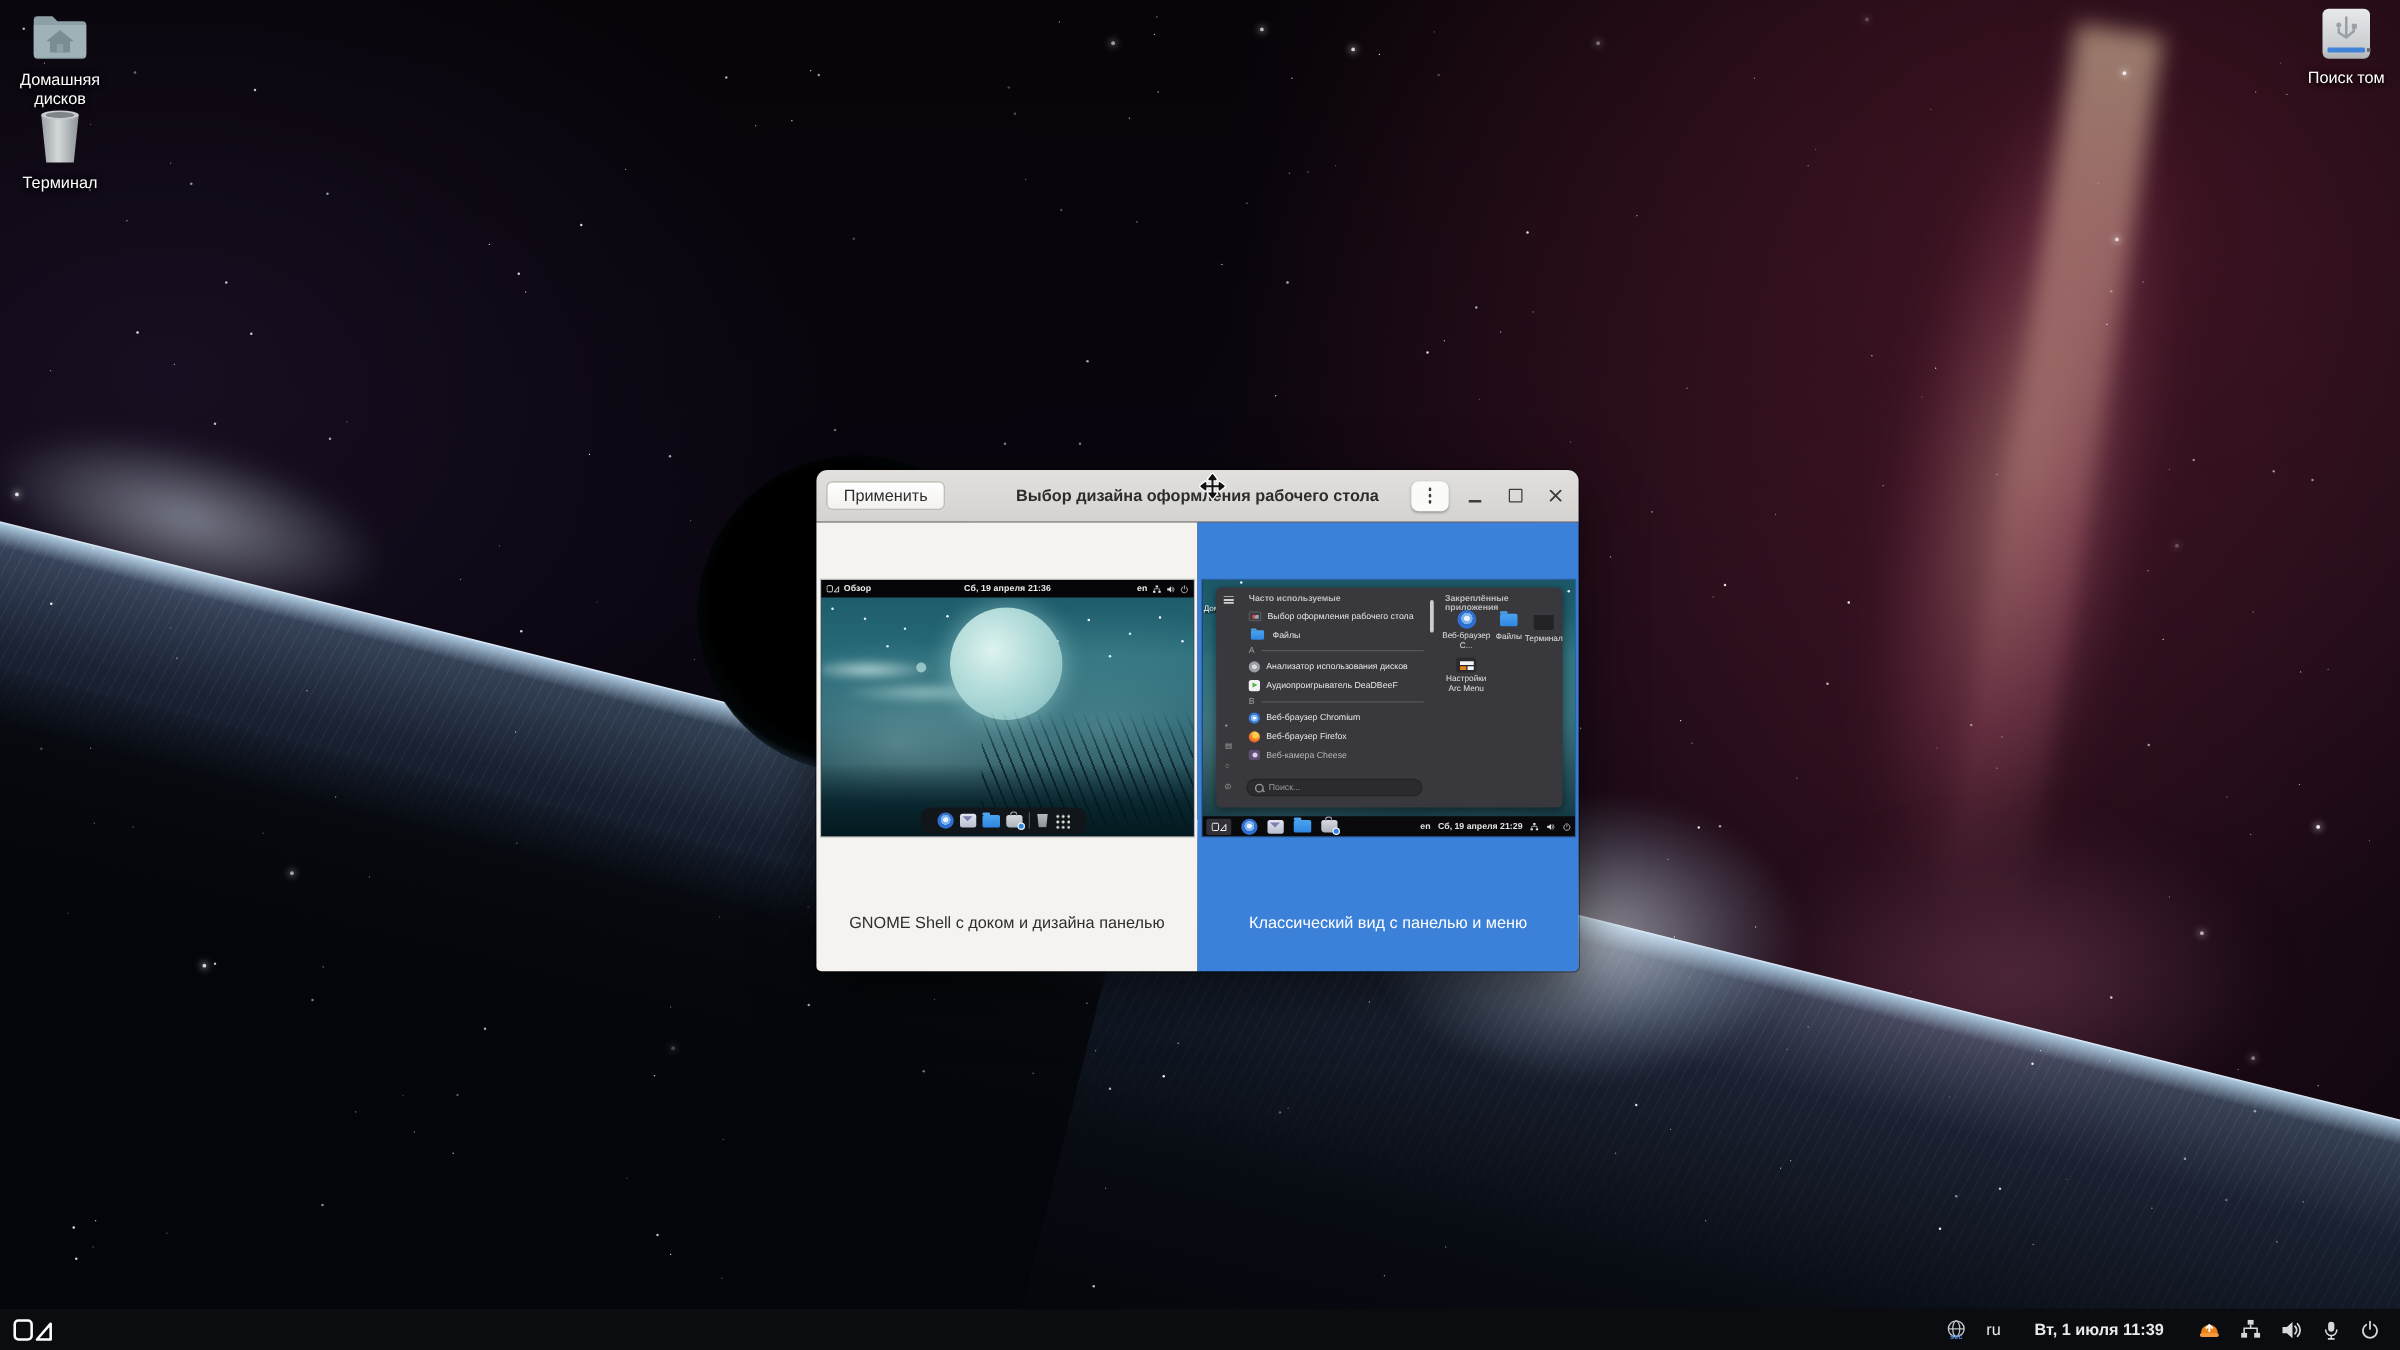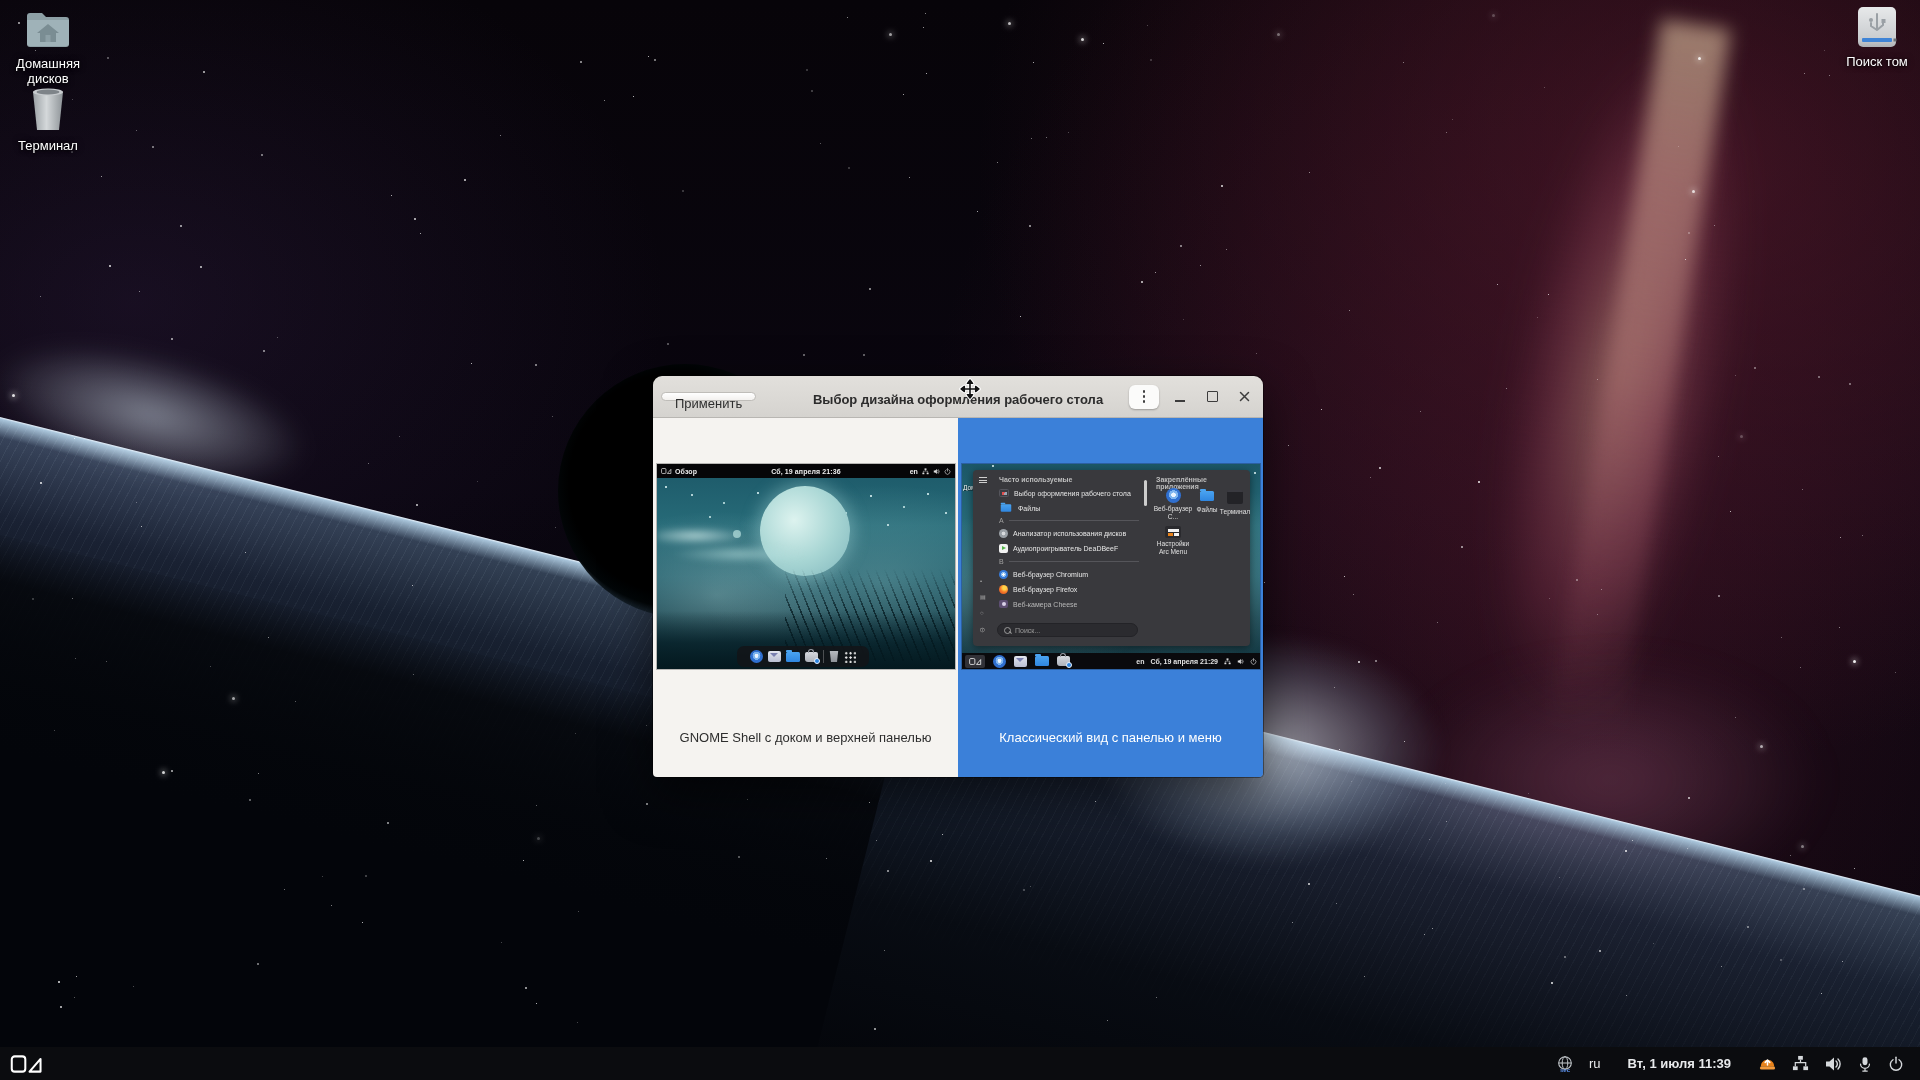--- a/index.html
+++ b/index.html
@@ -47,21 +47,21 @@
   
   .dicon{position:absolute;z-index:10;width:86px;text-align:center;cursor:default;}
   .dicon .lbl{margin-top:4px;font-size:13px;line-height:15px;color:#fff;
     text-shadow:0 1px 3px rgba(0,0,0,.95),0 0 6px rgba(0,0,0,.6);}
   .dicon svg{display:block;margin:0 auto;}
 
   
   .dialog{position:absolute;left:653px;top:376px;width:610px;height:401px;z-index:20;
     border-radius:9px 9px 4px 4px;overflow:hidden;
     box-shadow:0 16px 48px rgba(0,0,0,.6), 0 0 0 1px rgba(0,0,0,.4);}
-  .titlebar{position:relative;height:42px;display:flex;padding:16px 8px;
+  .titlebar{position:relative;height:42px;display:flex;align-items:center;padding:16px 8px;
     background:linear-gradient(#e2e0dc,#d5d3cf);border-bottom:1px solid #b8b6b2;box-sizing:border-box;}
   .btn-apply{font-family:"Liberation Sans",sans-serif;font-size:13px;color:#2e2e2e;
     background:linear-gradient(#ffffff,#f3f1ef);border:1px solid #bfbdb9;border-radius:5px;
     padding:3px 13px;cursor:pointer;}
   .win-title{position:absolute;left:0;right:0;text-align:center;font-size:13px;font-weight:bold;
     color:#2c2c2c;pointer-events:none;}
   .tb-right{margin-left:auto;display:flex;align-items:center;gap:10px;z-index:2;}
   .btn-kebab{width:30px;height:24px;border:none;border-radius:6px;background:#fbfbfa;
     box-shadow:0 1px 2px rgba(0,0,0,.28);display:flex;flex-direction:column;gap:2.5px;
     align-items:center;justify-content:center;cursor:pointer;}
@@ -609,21 +609,21 @@
           <div class="mini-dock">
             <span class="mi mi-browser"></span>
             <span class="mi mi-mail"></span>
             <span class="mi mi-folder"></span>
             <span class="mi mi-bag"></span>
             <span class="dock-sep"></span>
             <span class="mi mi-trash"></span>
             <span class="mi mi-grid"></span>
           </div>
         </div>
-        <div class="pane-label">GNOME Shell с доком и верхней панелью</div>
+        <div class="pane-label">GNOME Shell с доком и дизайна панелью</div>
       </div>
 
       <div class="pane right">
         <div class="thumb">
           <div class="mini-wall"></div>
           <span class="mini-stars" style="left:30px;top:1px;"></span>
           <div style="position:absolute;left:1px;top:20px;width:10px;overflow:hidden;color:#fff;font-size:6.5px;text-shadow:0 1px 2px #000;">Дом</div>
 
           <div class="mini-menu">
             <span class="mm-burger"></span>

